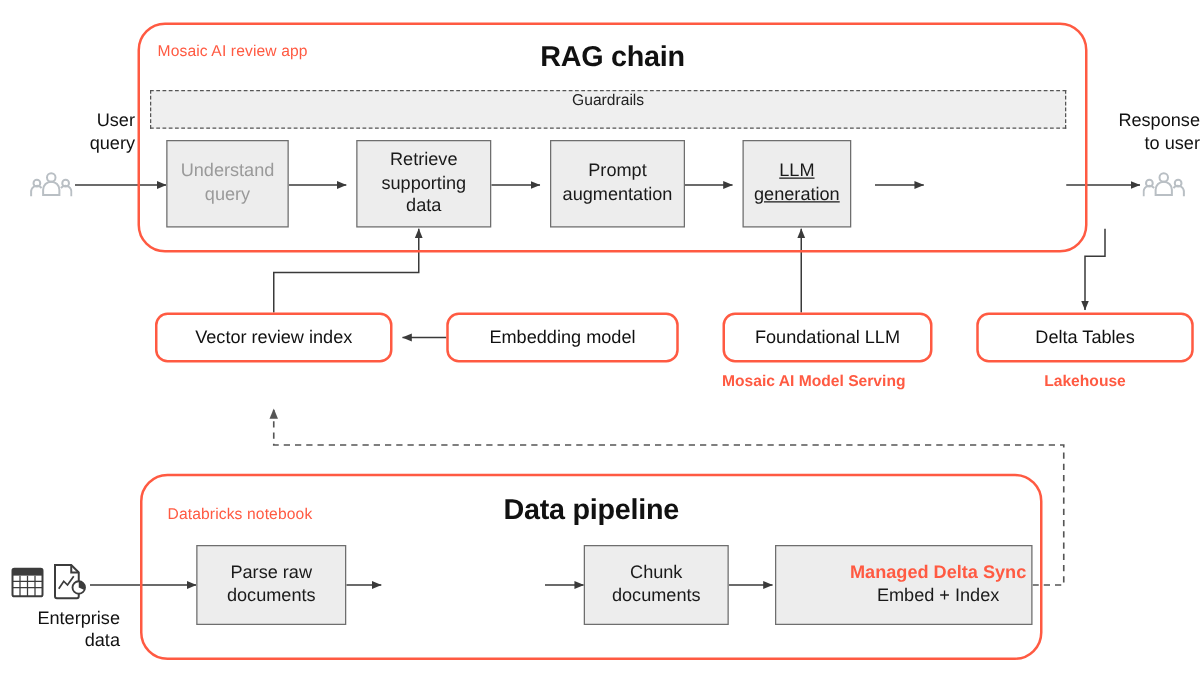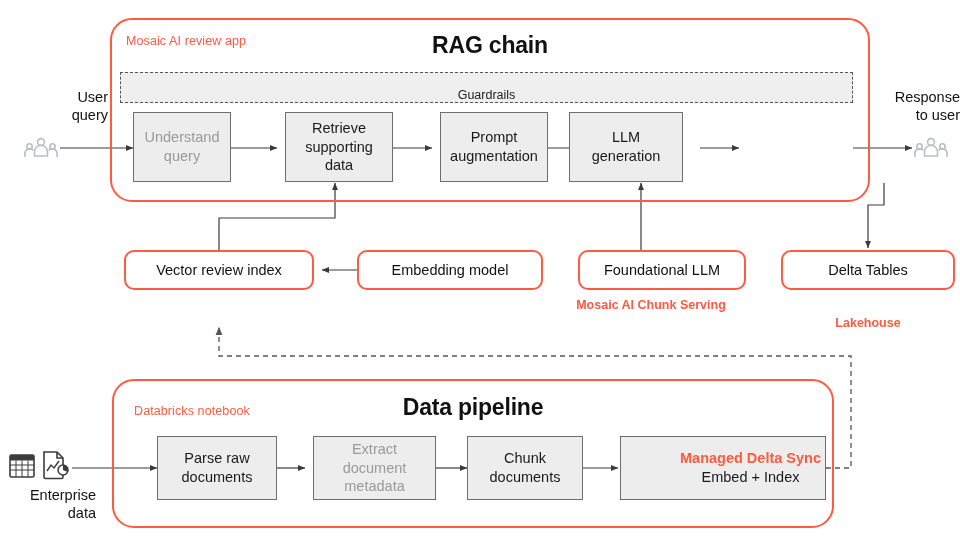--- a/index.html
+++ b/index.html
@@ -45,21 +45,21 @@
     text-align: center;
   }
 
   
   .guardrails {
     position: absolute;
     border: 1.4px dashed #555555;
     background: #EFEFEF;
     box-sizing: border-box;
     display: flex;
-    align-items: flex-end;
+    align-items: flex-start;
     justify-content: center;
     font-size: 12.5px;
     color: #222222;
   }
 
   
   .pbox {
     position: absolute;
     background: #EDEDED;
     border: 1.2px solid #6E6E6E;
@@ -200,21 +200,21 @@
     </span>
   </div>
 
   <div class="pbox" style="left:440px; top:112px; width:108px; height:70px;">
     <span class="stack">
       <span>Prompt</span><br>
       <span>augmentation</span>
     </span>
   </div>
 
-  <div class="pbox" style="left:569px; top:112px; width:114px; height:70px;">
+  <div class="pbox" style="left:594px; top:112px; width:87px; height:70px;text-decoration:underline;">
     <span class="stack">
       <span>LLM</span><br>
       <span>generation</span>
     </span>
   </div>
 
 
   <div class="endpoint-label" style="left:18px; top:88px; width:90px;">
     <span>User</span><br>
     <span>query</span>
@@ -253,47 +253,40 @@
     <span>Vector review index</span>
   </div>
 
   <div class="sbox" style="left:357px; top:250px; width:186px; height:40px;text-align:center;">
     <span>Embedding model</span>
   </div>
 
   <div class="sbox" style="left:578px; top:250px; width:168px; height:40px;">
     <span>Foundational LLM</span>
   </div>
-  <div class="slabel" style="left:450px; top:298px; width:402px;">Mosaic AI Chunk Serving</div>
+  <div class="slabel" style="left:450px; top:298px; width:402px;">Mosaic AI Model Serving</div>
 
   <div class="sbox" style="left:781px; top:250px; width:174px; height:40px;">
     <span>Delta Tables</span>
   </div>
-  <div class="slabel" style="left:781px; top:316px; width:174px;">Lakehouse</div>
+  <div class="slabel" style="left:781px; top:298px; width:174px;">Lakehouse</div>
 
   <div class="section-box" style="left:112px; top:379px; width:722px; height:149px;"></div>
 
   <div class="section-tag" style="left:134px; top:404px;">Databricks notebook</div>
 
   <div class="section-title" style="left:112px; top:394px; width:722px;">Data pipeline</div>
 
   <div class="pbox" style="left:157px; top:436px; width:120px; height:64px;">
     <span class="stack">
       <span>Parse raw</span><br>
       <span>documents</span>
     </span>
   </div>
 
-  <div class="pbox muted" style="left:313px; top:436px; width:123px; height:64px;">
-    <span class="stack">
-      <span>Extract</span><br>
-      <span>document</span><br>
-      <span>metadata</span>
-    </span>
-  </div>
 
   <div class="pbox" style="left:467px; top:436px; width:116px; height:64px;">
     <span class="stack">
       <span>Chunk</span><br>
       <span>documents</span>
     </span>
   </div>
 
   <div class="pbox" style="left:620px; top:436px; width:206px; height:64px;justify-content:flex-end;">
     <span class="stack">

